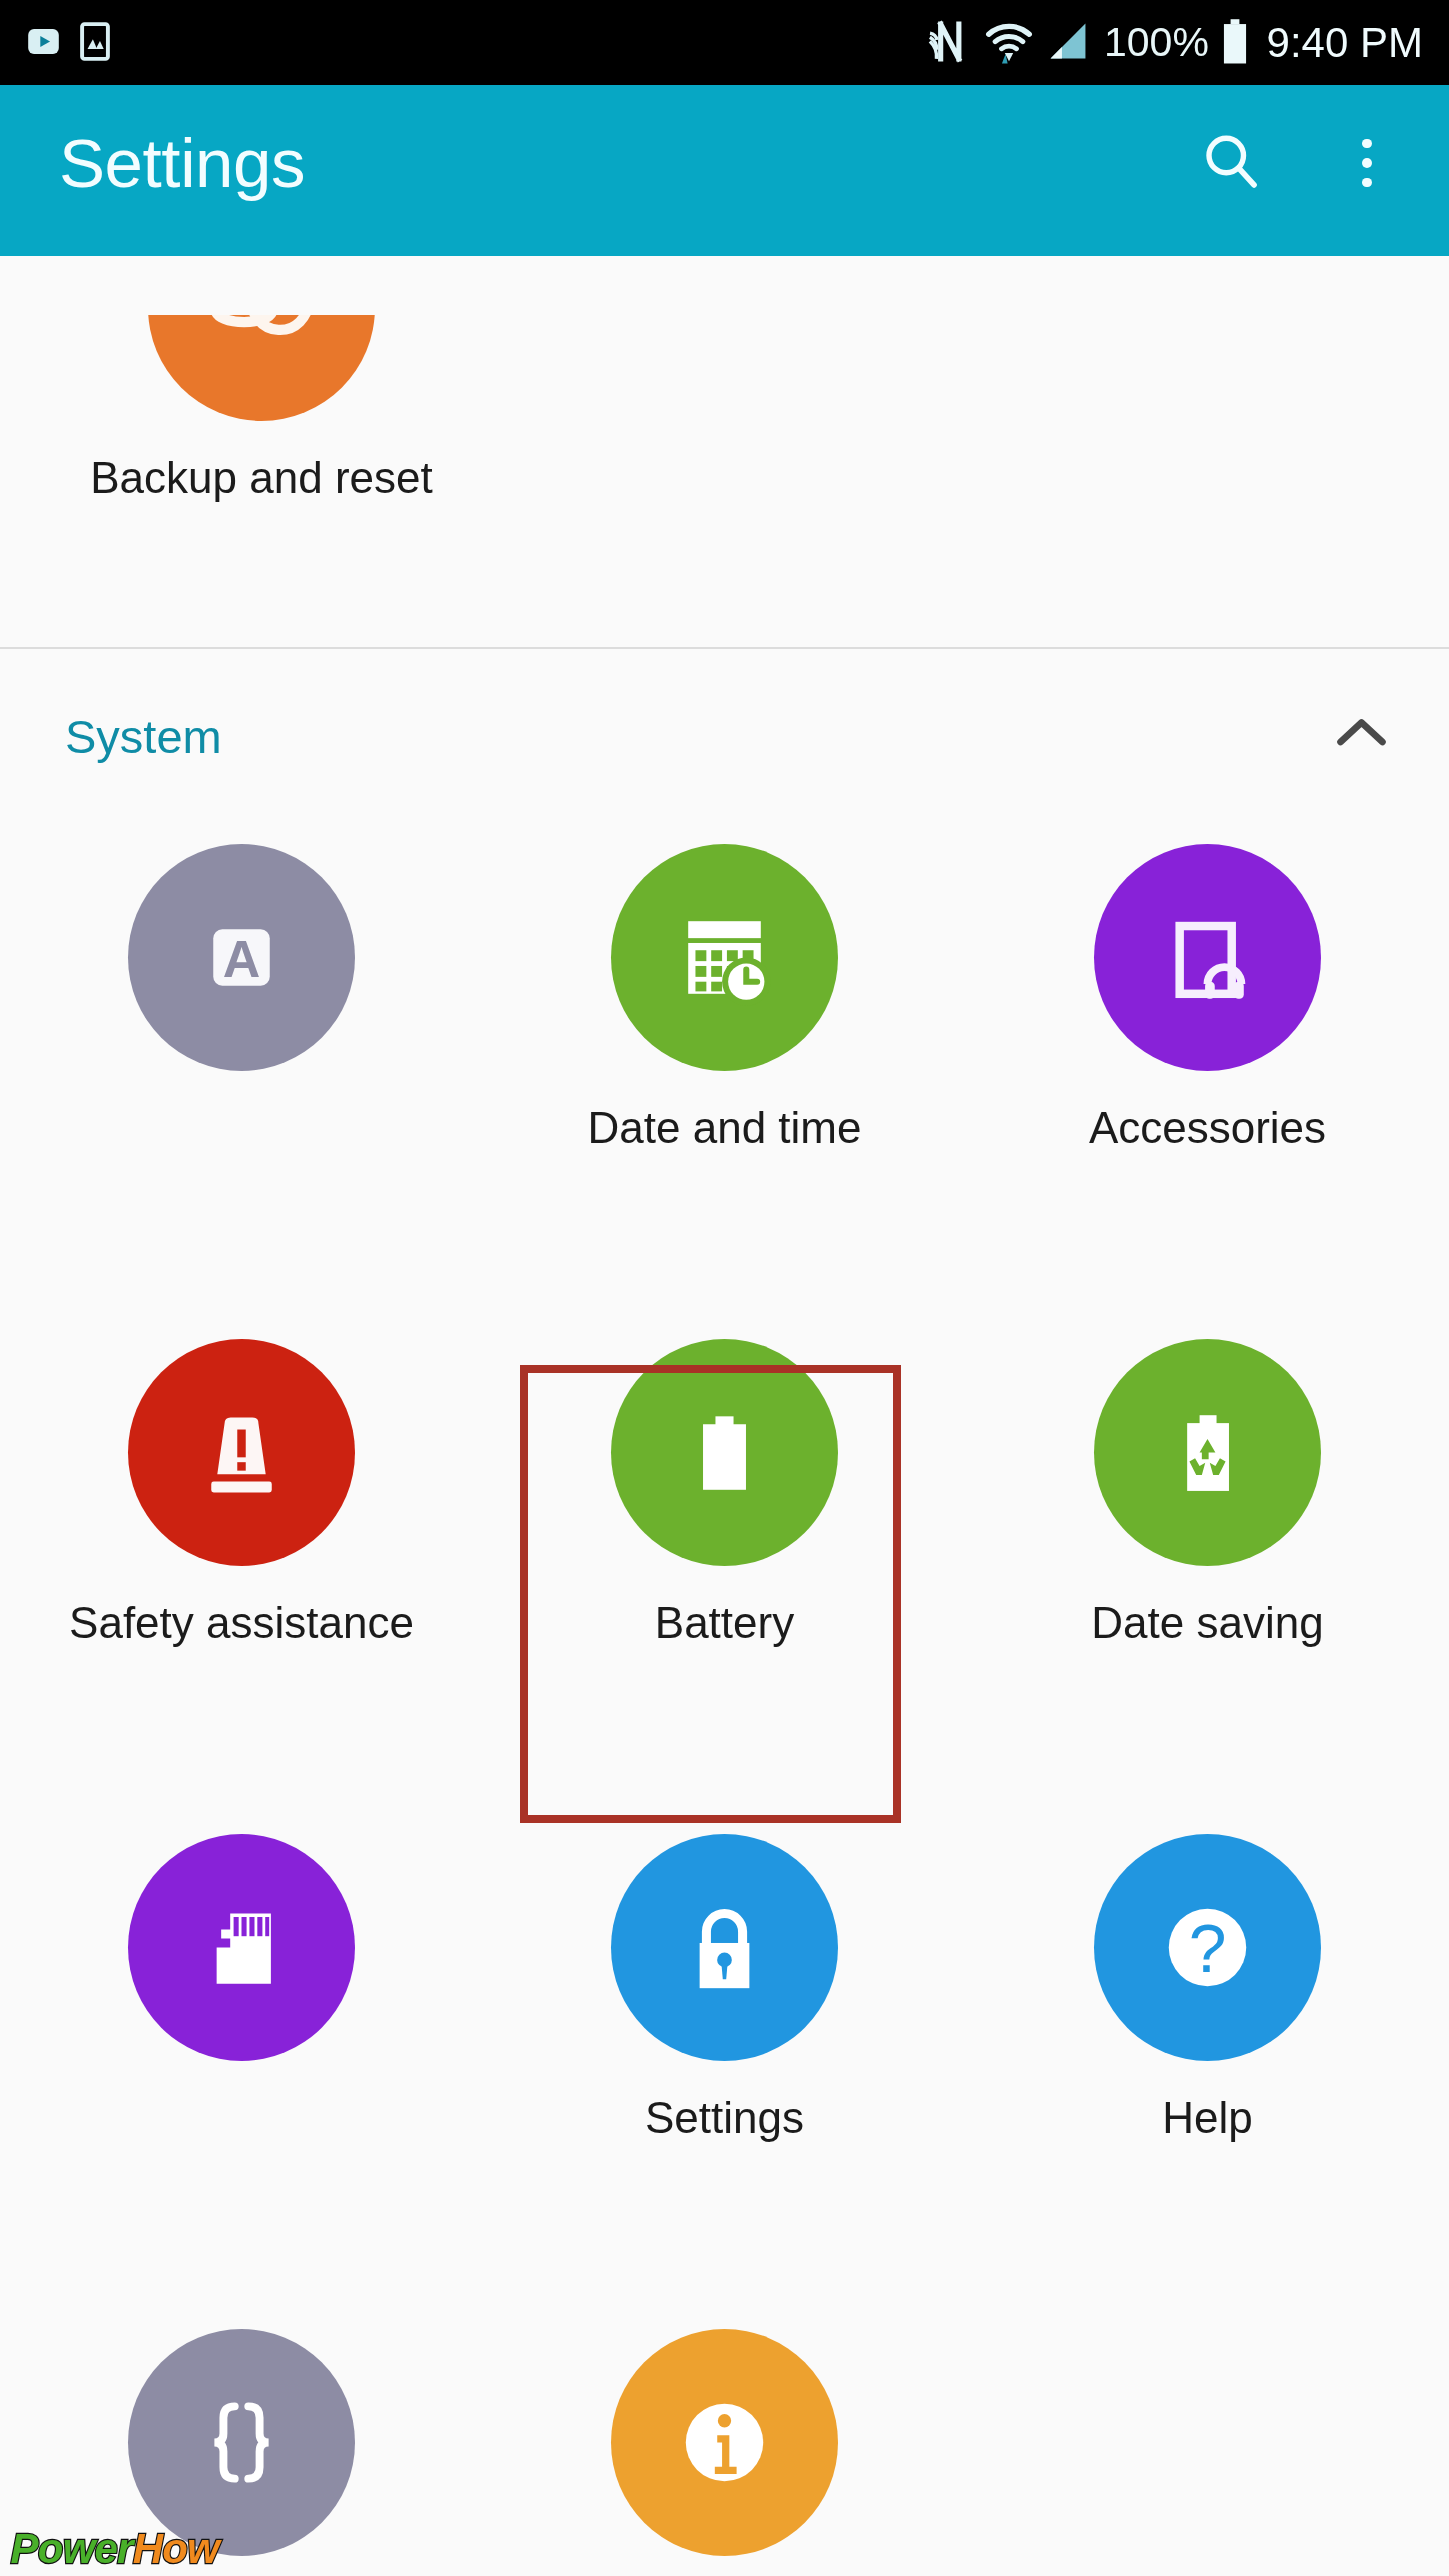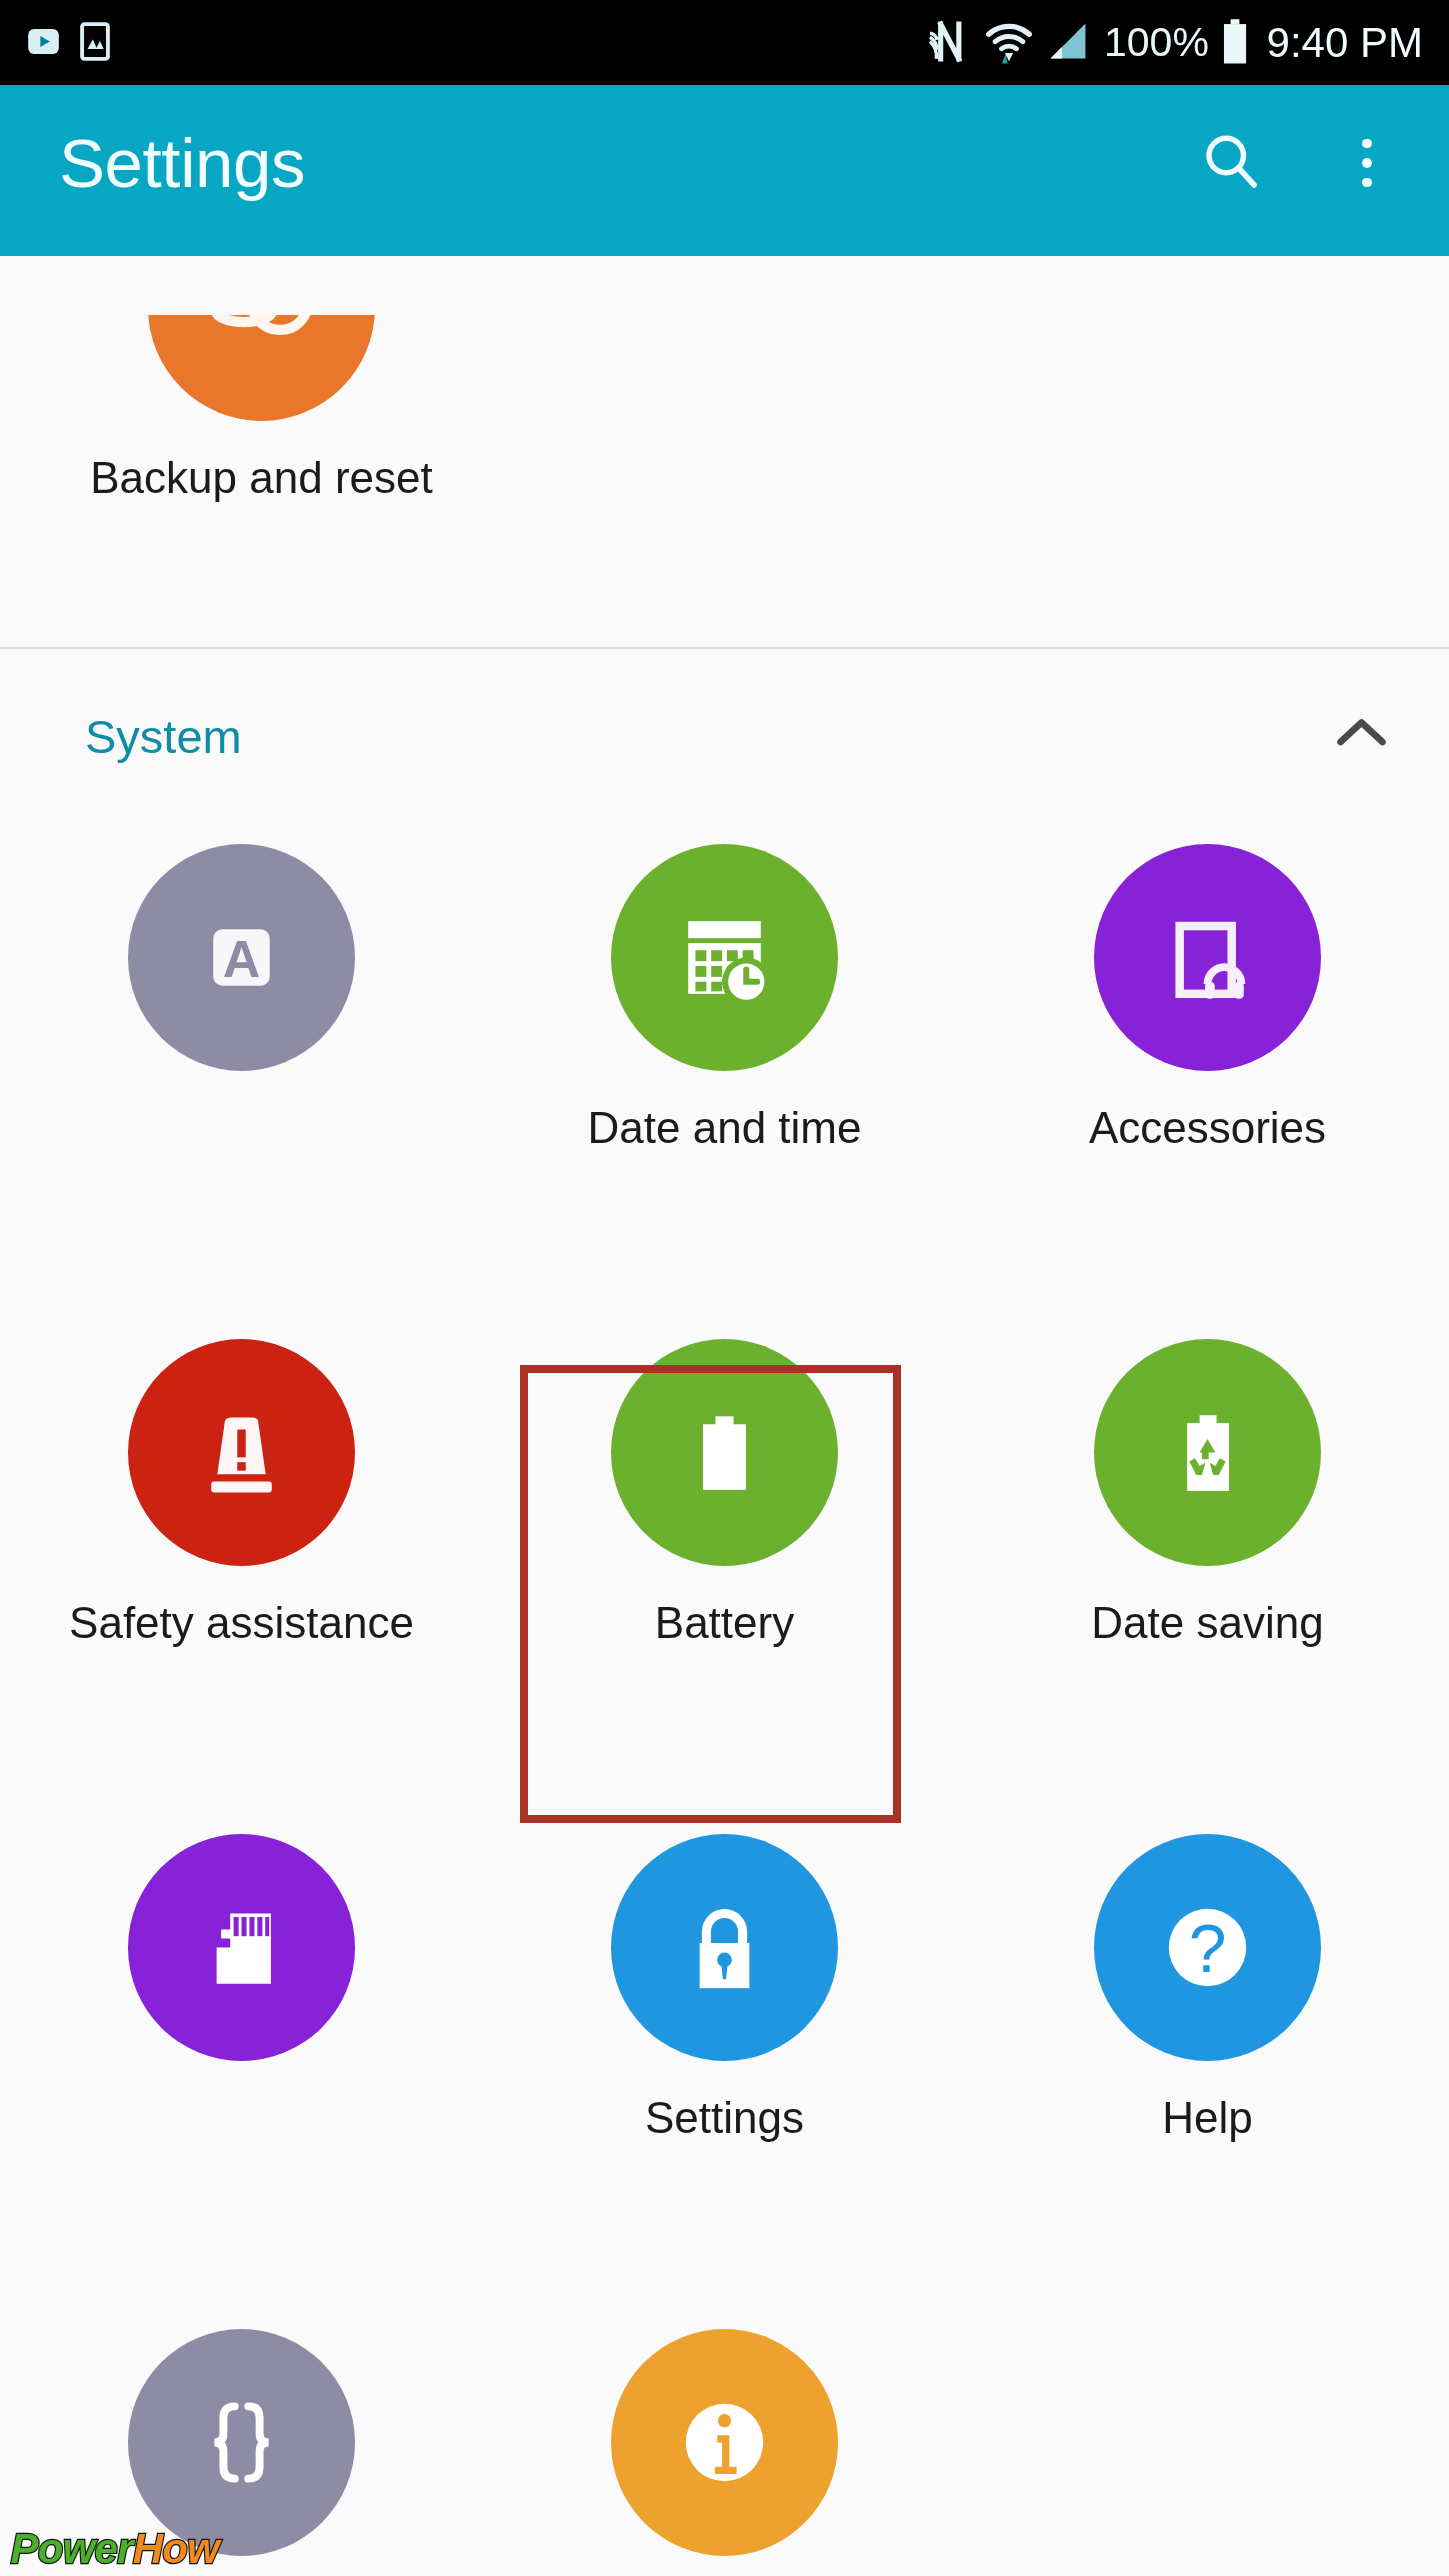--- a/index.html
+++ b/index.html
@@ -133,21 +133,20 @@
     display: flex;
     align-items: center;
     box-sizing: border-box;
     padding: 0 47px 0 65px;
   }
   .section-title {
     color: #0f8ca6;
     font-size: 47px;
     font-weight: 400;
     line-height: 1;
-    margin-left: 20px;
   }
   .collapse-btn {
     margin-left: auto;
     width: 83px; height: 83px;
     display: flex;
     align-items: center;
     justify-content: center;
     cursor: pointer;
   }
 

